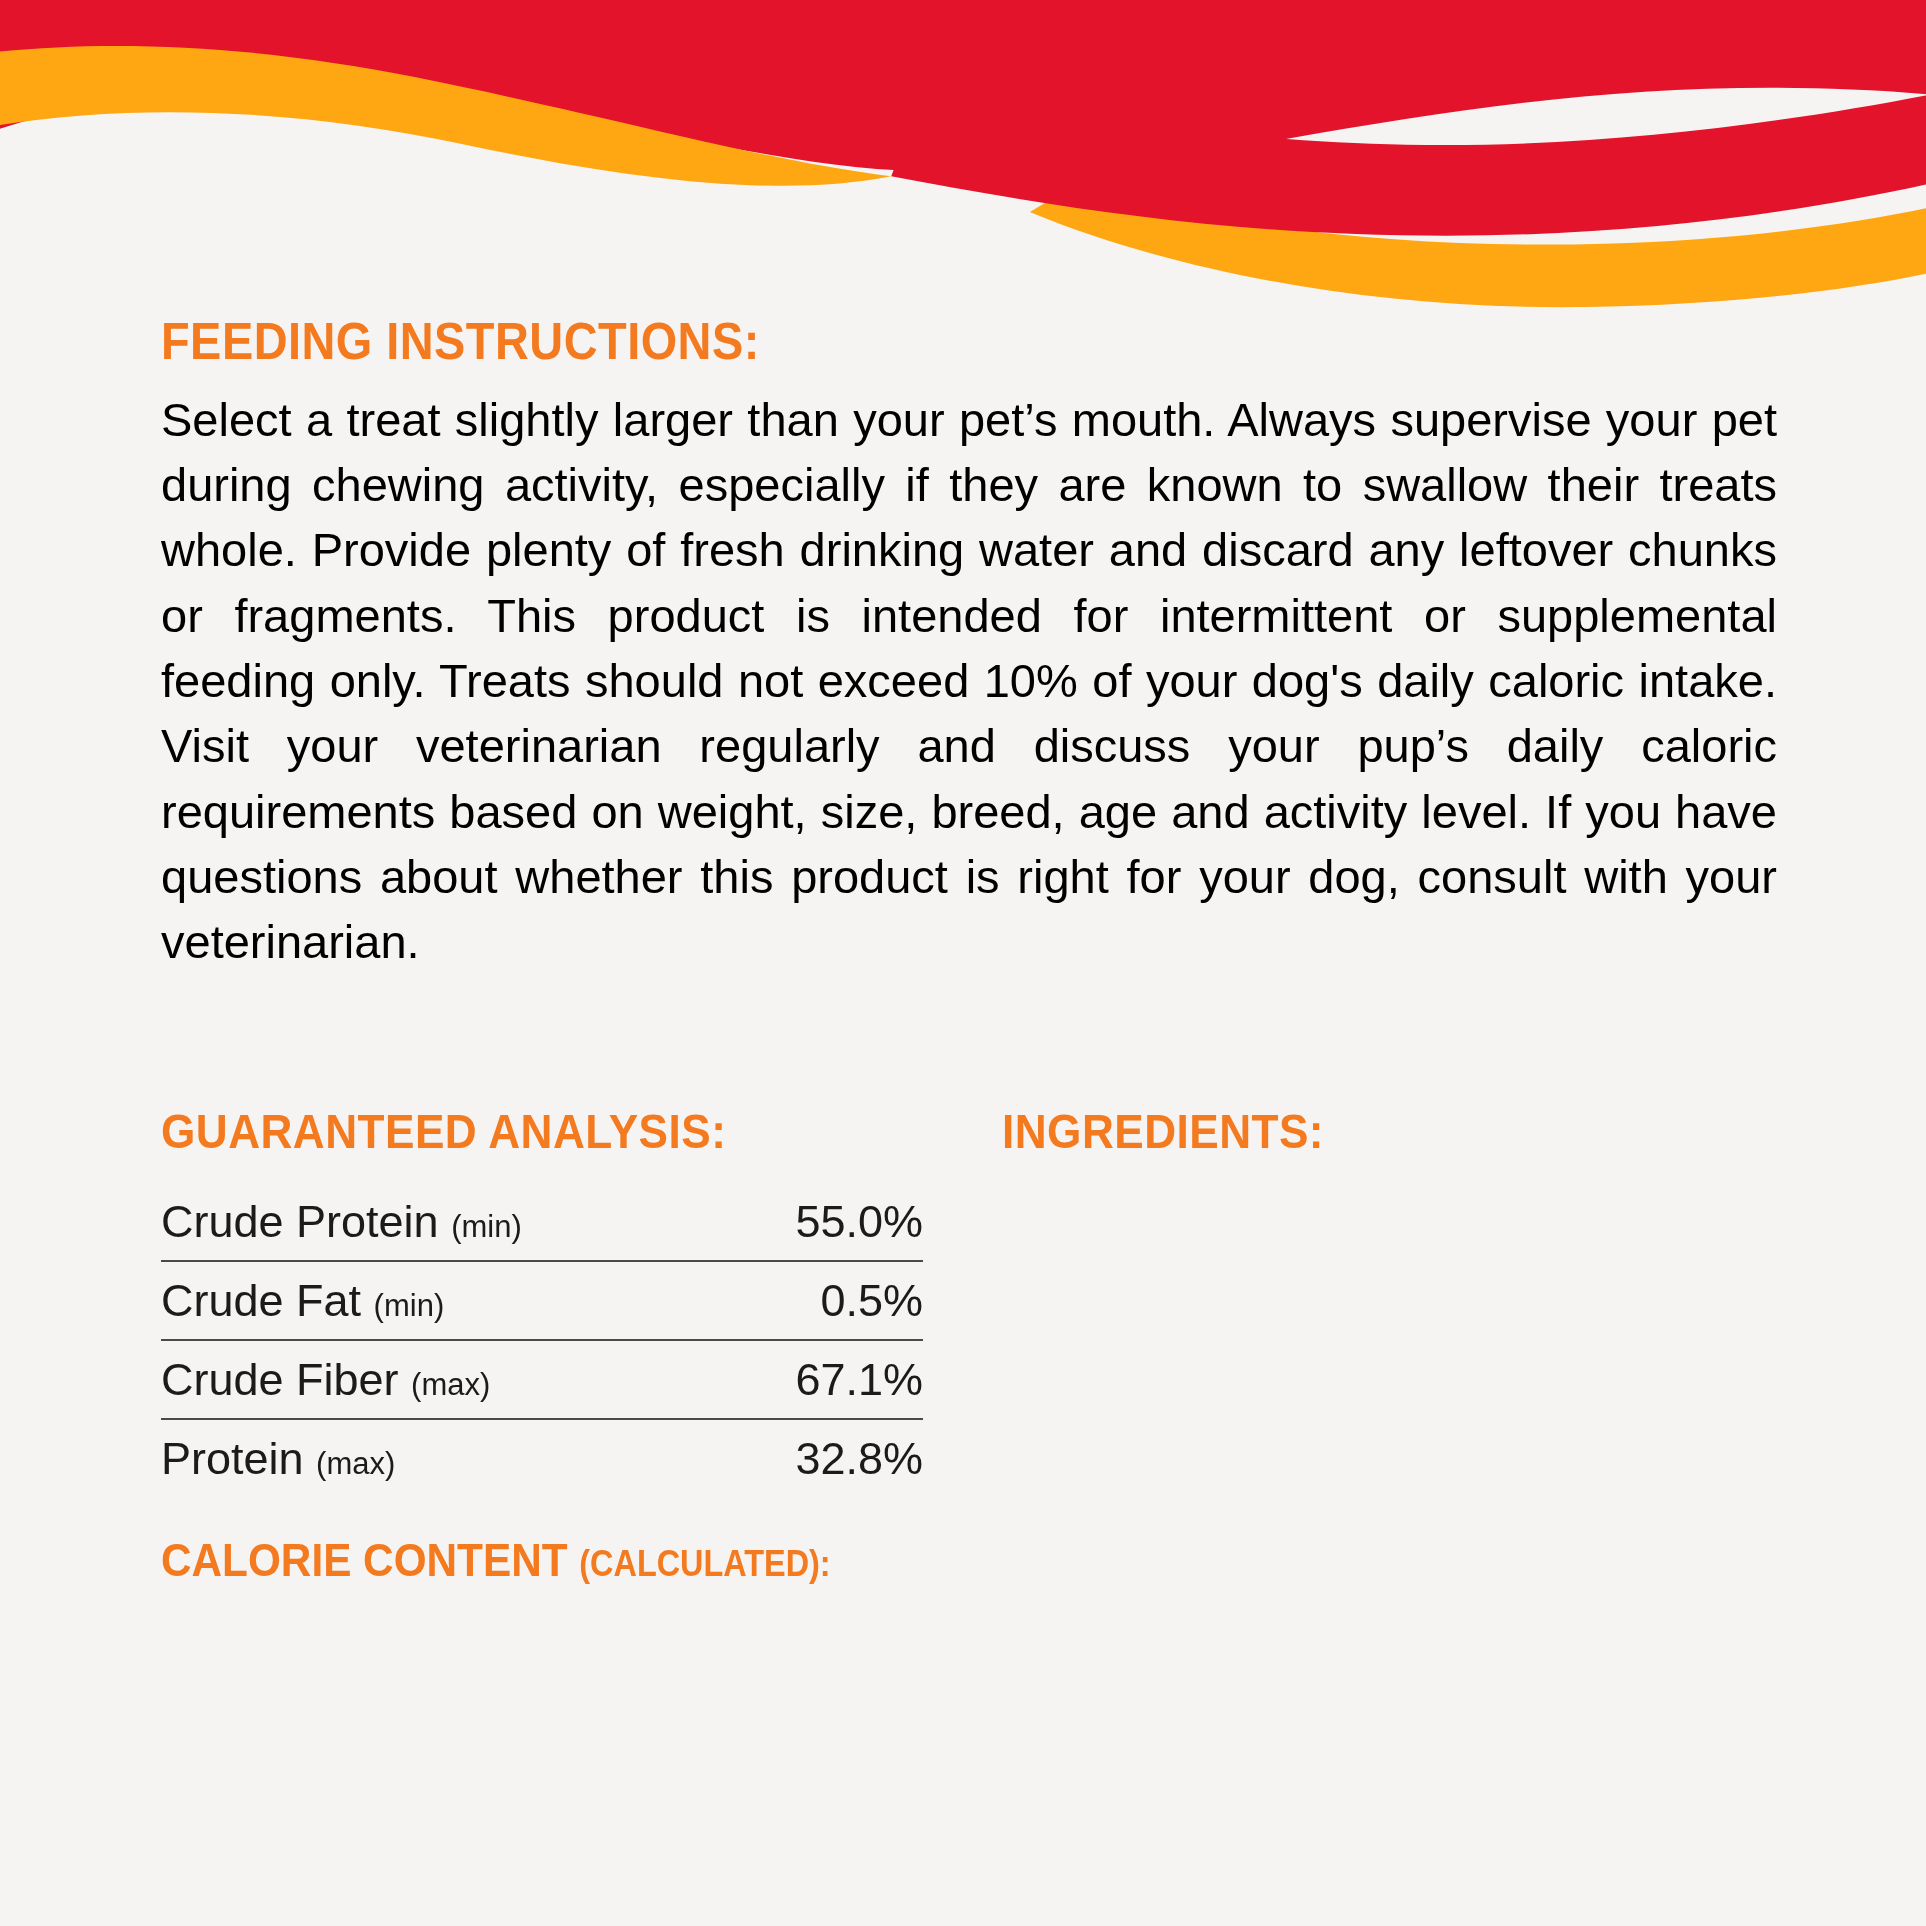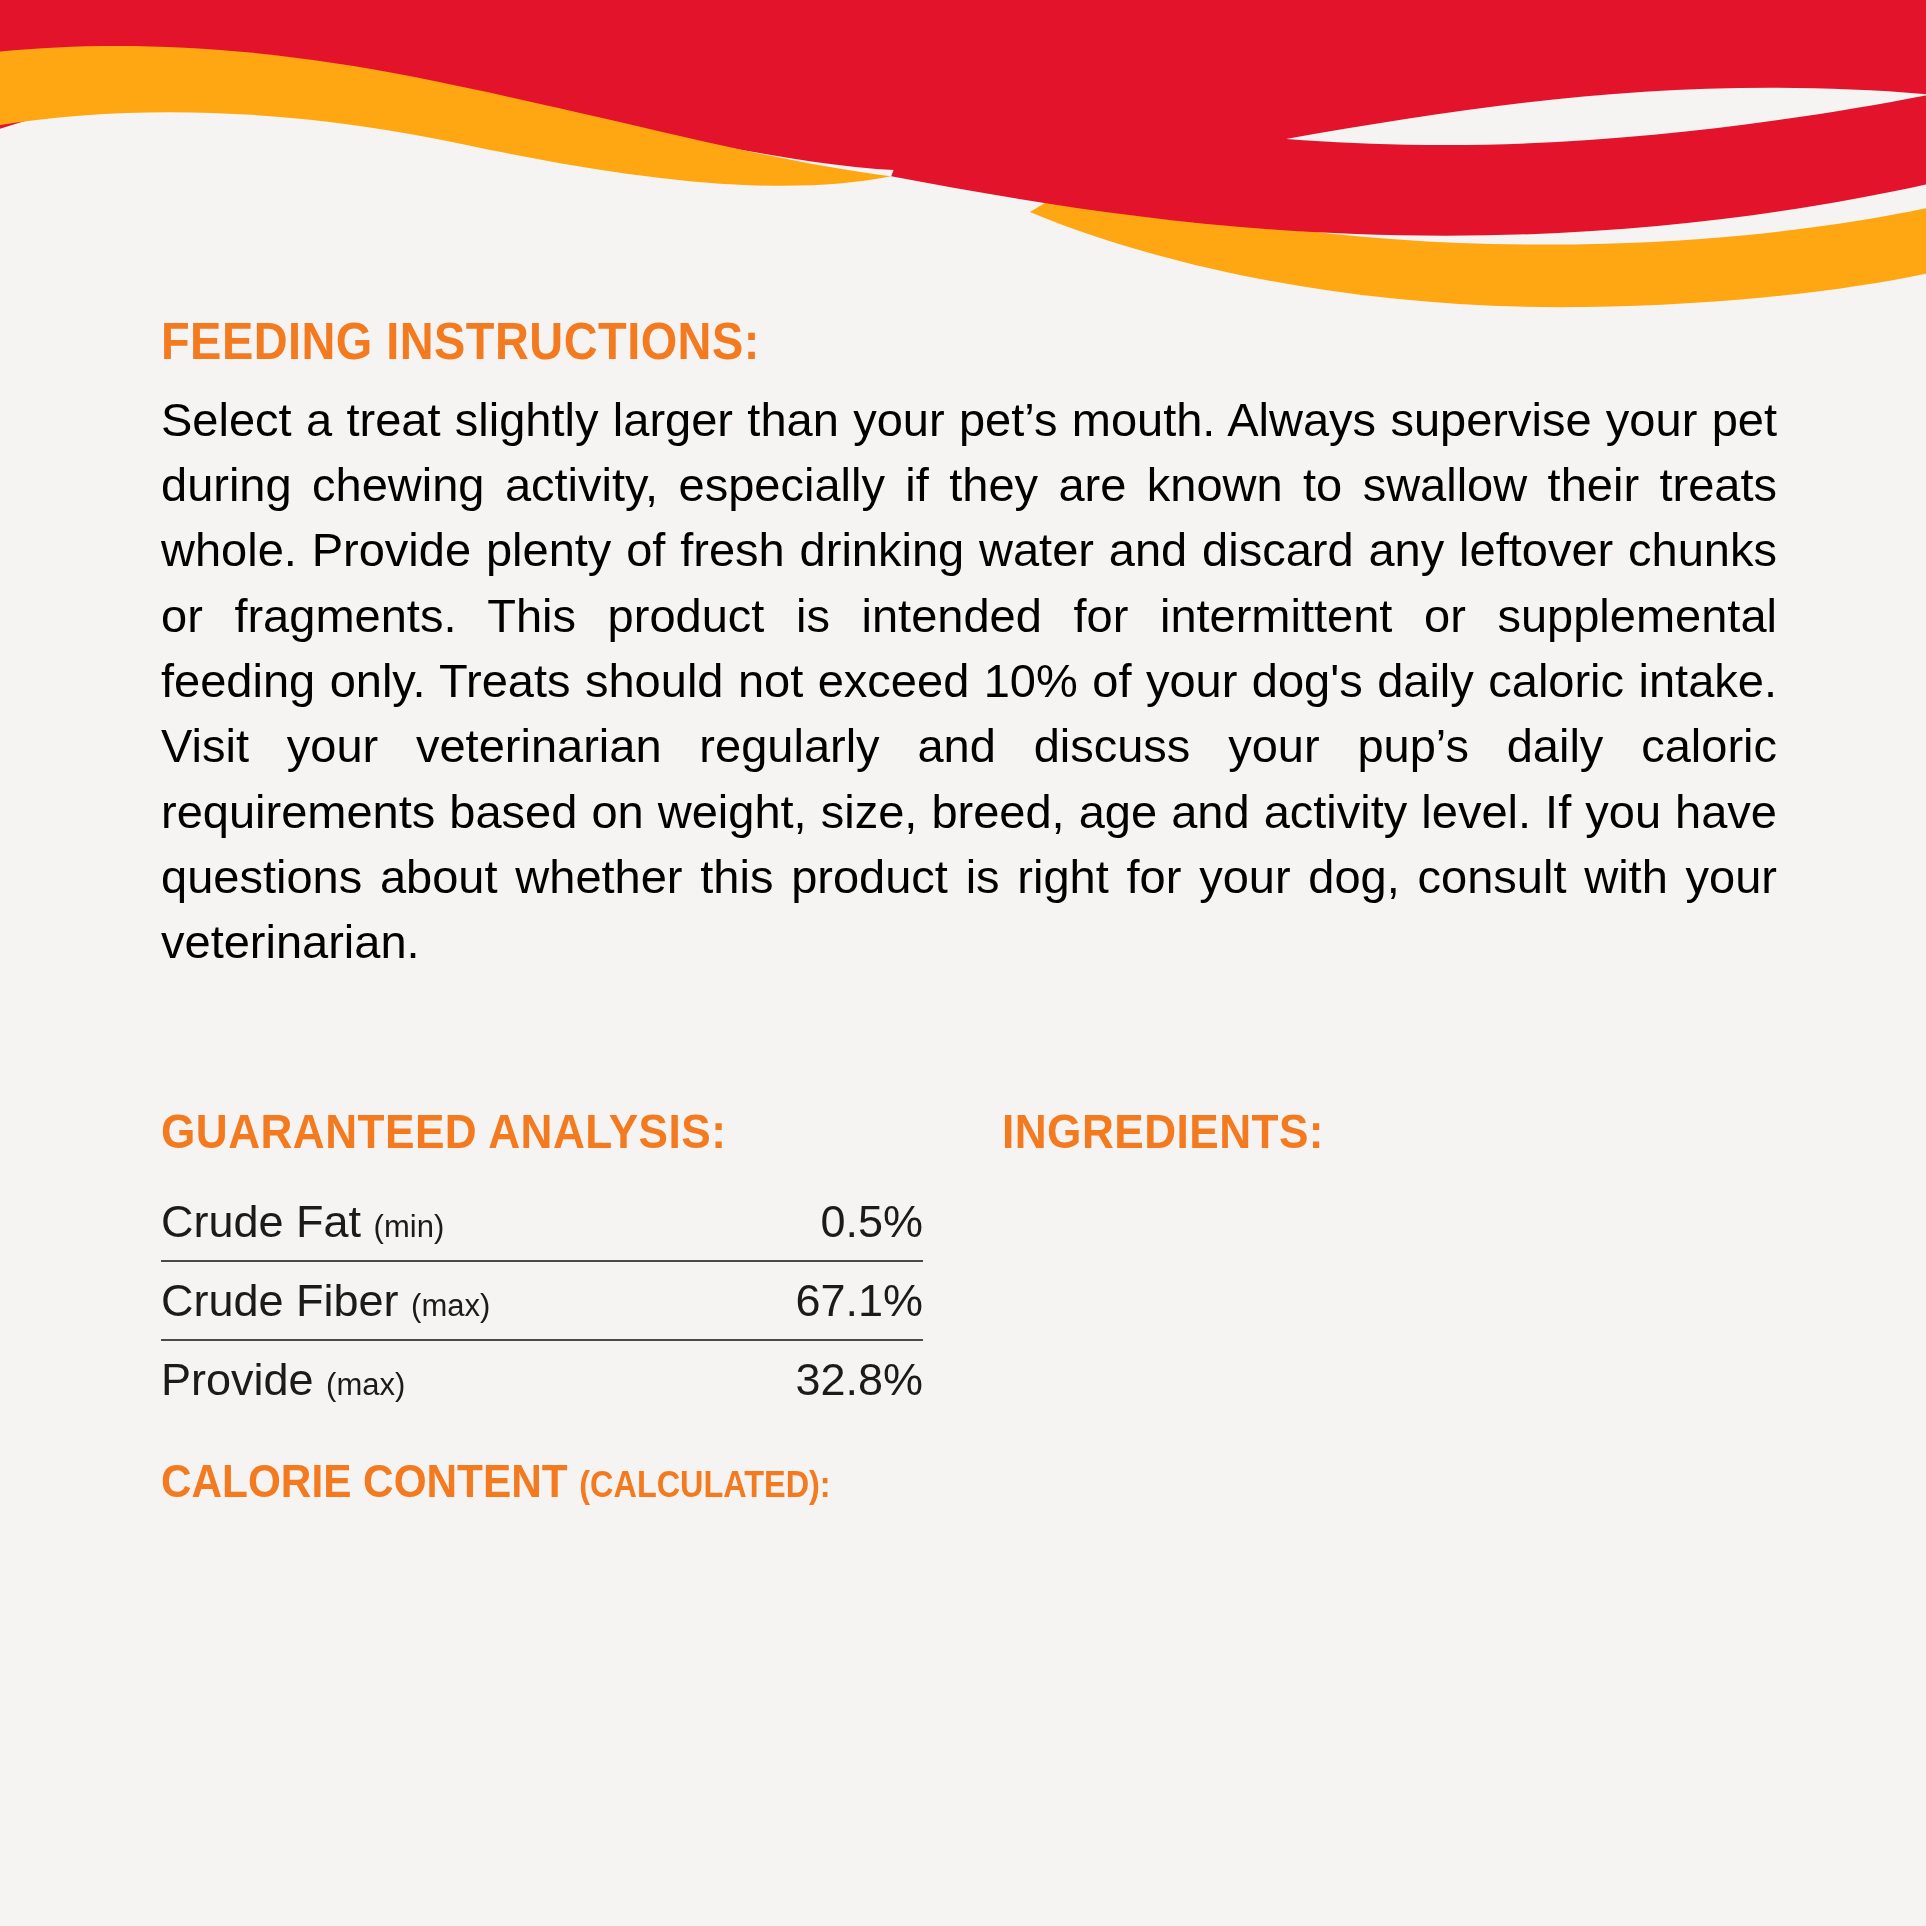--- a/index.html
+++ b/index.html
@@ -180,35 +180,42 @@
 
   <div id="columns">
 
     <div id="left-col">
       <div class="col-title section-heading">GUARANTEED ANALYSIS:</div>
 
       <table class="ga-table">
         <tbody>
           <tr>
             <td class="nutrient">
+              <span>Crude Protein</span>
+              <span class="qualifier">(min)</span>
+            </td>
+            <td class="value">55.0%</td>
+          </tr>
+          <tr>
+            <td class="nutrient">
               <span>Crude Fat</span>
               <span class="qualifier">(min)</span>
             </td>
             <td class="value">0.5%</td>
           </tr>
           <tr>
             <td class="nutrient">
               <span>Crude Fiber</span>
               <span class="qualifier">(max)</span>
             </td>
             <td class="value">67.1%</td>
           </tr>
           <tr>
             <td class="nutrient">
-              <span>Provide</span>
+              <span>Protein</span>
               <span class="qualifier">(max)</span>
             </td>
             <td class="value">32.8%</td>
           </tr>
         </tbody>
       </table>
 
       <div id="calorie-title">
         <span>CALORIE CONTENT</span>
         <span class="calc">(CALCULATED):</span>

